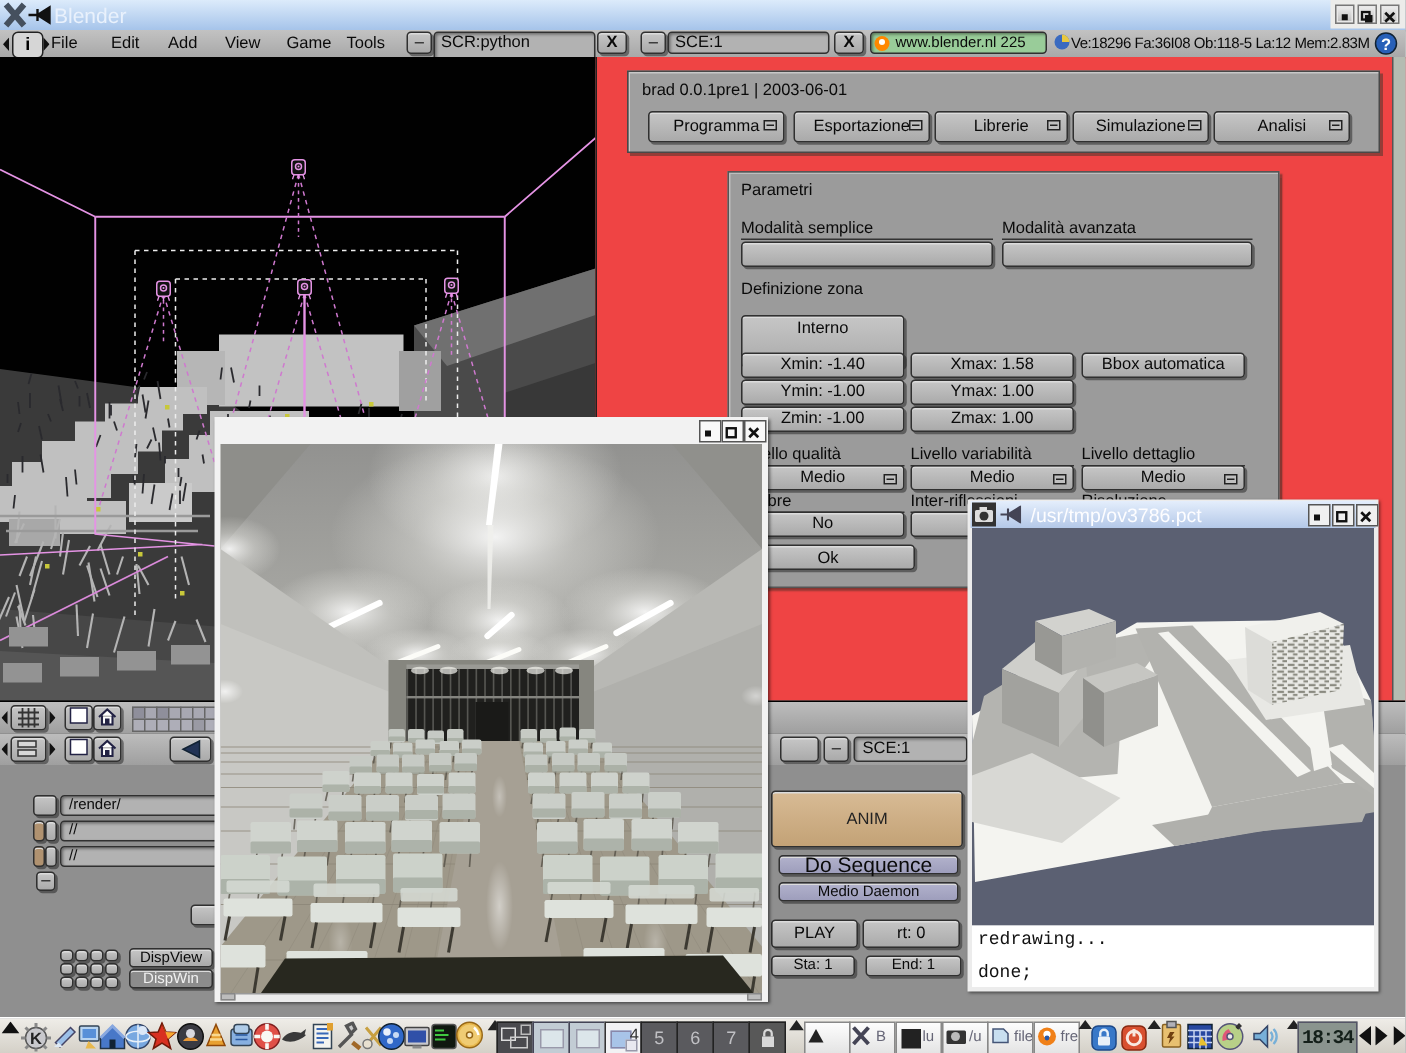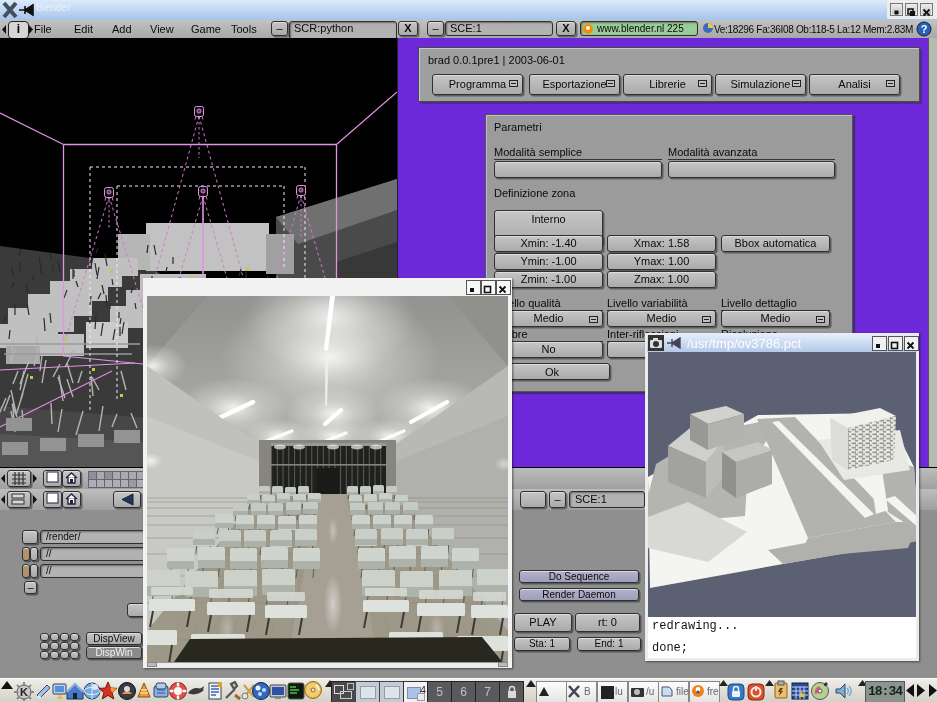--- a/index.html
+++ b/index.html
@@ -10,21 +10,21 @@
 .mi:after{content:"";position:absolute;left:1px;right:1px;top:2px;border-top:1px solid #222}
 .wbtn{position:absolute;width:13px;height:13px;background:linear-gradient(#efefef,#bdbdbd);border:1px solid #777;box-shadow:inset 0 0 0 1px #e8e8e8;box-sizing:border-box}
 </style></head><body>
 <div id="s">
 
 <div class="abs" style="left:0;top:0;width:937px;height:20px;background:linear-gradient(#dcebfb,#a6c4ea);border-bottom:1px solid #6080a8">
   <svg class="abs" style="left:2px;top:1px" width="50" height="18" viewBox="0 0 50 18">
     <path d="M2 2 L14 16 M14 2 L2 16" stroke="#45505e" stroke-width="4"></path>
     <path d="M17 9 h6 M23 5 v8 M23 9 l8 -5 v10 l-8 -5" stroke="#111" stroke-width="1.6" fill="#111"></path>
   </svg>
-  <div class="abs" style="left:36px;top:2px;font-size:10px;color:#e9f1fc">Blender</div>
+  <div class="abs" style="left:36px;top:2px;font-size:14px;color:#e9f1fc">Blender</div>
   <div class="abs" style="left:887px;top:0;width:50px;height:19px;background:#ececea"></div>
       <div class="wbtn" style="left:890px;top:3px"><svg width="11" height="11">
           <rect x="3.5" y="3.5" width="4" height="4" fill="#111"></rect>
         </svg></div>
   <div class="wbtn" style="left:905px;top:3px"><svg width="11" height="11">
           <rect x="2" y="2" width="5" height="5" fill="none" stroke="#111" stroke-width="1.5"></rect>
           <rect x="4" y="4" width="5" height="5" fill="#111"></rect>
         </svg></div>
   <div class="wbtn" style="left:920px;top:3px"><svg width="11" height="11">
           <path d="M2.5 2.5 L8.5 8.5 M8.5 2.5 L2.5 8.5" stroke="#111" stroke-width="1.8"></path>
@@ -270,21 +270,21 @@
       <div class="abs" style="left:136px;top:3px;width:7px;height:7px;background:#a8a8b2;border:1px solid #666"></div>
       <div class="abs" style="left:136px;top:11px;width:7px;height:7px;background:#aeaeb8;border:1px solid #666"></div>
       <div class="abs" style="left:144px;top:3px;width:7px;height:7px;background:#a8a8b2;border:1px solid #666"></div>
       <div class="abs" style="left:144px;top:11px;width:7px;height:7px;background:#aeaeb8;border:1px solid #666"></div>
       <div class="abs" style="left:152px;top:3px;width:7px;height:7px;background:#a8a8b2;border:1px solid #666"></div>
       <div class="abs" style="left:152px;top:11px;width:7px;height:7px;background:#aeaeb8;border:1px solid #666"></div>
       <div class="abs" style="left:160px;top:3px;width:7px;height:7px;background:#a8a8b2;border:1px solid #666"></div>
       <div class="abs" style="left:160px;top:11px;width:7px;height:7px;background:#aeaeb8;border:1px solid #666"></div>
 </div>
 
-<div class="abs" style="left:397px;top:38px;width:540px;height:429px;background:#6d28d9;border-left:1px solid #222">
+<div class="abs" style="left:397px;top:38px;width:540px;height:429px;background:#ef4444;border-left:1px solid #222">
 
   <div class="abs" style="left:20px;top:9px;width:500px;height:53px;background:#9f9f9f;border:1px solid #484848;box-shadow:inset 1px 1px 0 #c8c8c8,2px 2px 0 rgba(40,50,40,.45)">
     <div class="lbl" style="left:9px;top:6px">brad 0.0.1pre1 | 2003-06-01</div>
     <div class="bb" style="left:13px;top:26px;width:91px;height:21px;line-height:19px">Programma<span class="mi"></span></div>
     <div class="bb" style="left:110px;top:26px;width:91px;height:21px;line-height:19px">Esportazione<span class="mi"></span></div>
     <div class="bb" style="left:204px;top:26px;width:89px;height:21px;line-height:19px">Librerie<span class="mi"></span></div>
     <div class="bb" style="left:296px;top:26px;width:91px;height:21px;line-height:19px">Simulazione<span class="mi"></span></div>
     <div class="bb" style="left:390px;top:26px;width:91px;height:21px;line-height:19px">Analisi<span class="mi"></span></div>
   </div>
 
@@ -367,22 +367,23 @@
       <div class="bb" style="left:40px;top:132px;width:9px;height:8px"></div>
       <div class="bb" style="left:50px;top:132px;width:9px;height:8px"></div>
       <div class="bb" style="left:60px;top:132px;width:9px;height:8px"></div>
       <div class="bb" style="left:70px;top:132px;width:9px;height:8px"></div>
       <div class="bb" style="left:40px;top:141px;width:9px;height:8px"></div>
       <div class="bb" style="left:50px;top:141px;width:9px;height:8px"></div>
       <div class="bb" style="left:60px;top:141px;width:9px;height:8px"></div>
       <div class="bb" style="left:70px;top:141px;width:9px;height:8px"></div>
   <div class="bb" style="left:86px;top:122px;width:56px;height:13px;line-height:11px;font-size:10px">DispView</div>
   <div class="bb" style="left:86px;top:136px;width:56px;height:13px;line-height:11px;font-size:10px;background:#8c8c8c;color:#f0f0f0">DispWin</div>
-  <div class="bb" style="left:519px;top:60px;width:120px;height:13px;line-height:11px;font-size:10px;background:linear-gradient(#b2b2cc,#9e9ebc)">Do Sequence</div>
-  <div class="bb" style="left:519px;top:78px;width:120px;height:13px;line-height:11px;font-size:10px;background:linear-gradient(#b2b2cc,#9e9ebc)">Render Daemon</div>
+  <div class="bb" style="left:514px;top:17px;width:128px;height:38px;line-height:36px;background:linear-gradient(#d8bb95,#c3a276);color:#222">ANIM</div>
+  <div class="bb" style="left:519px;top:60px;width:120px;height:13px;line-height:11px;font-size:14px;background:linear-gradient(#b2b2cc,#9e9ebc)">Do Sequence</div>
+  <div class="bb" style="left:519px;top:78px;width:120px;height:13px;line-height:11px;font-size:10px;background:linear-gradient(#b2b2cc,#9e9ebc)">Medio Daemon</div>
   <div class="bb" style="left:514px;top:103px;width:58px;height:19px;line-height:17px">PLAY</div>
   <div class="bb" style="left:575px;top:103px;width:65px;height:19px;line-height:17px">rt: 0</div>
   <div class="bb" style="left:514px;top:127px;width:56px;height:14px;line-height:12px;font-size:10px">Sta: 1</div>
   <div class="bb" style="left:577px;top:127px;width:64px;height:14px;line-height:12px;font-size:10px">End: 1</div>
 </div>
 
 <div class="abs" id="lumwin" style="left:143px;top:278px;width:369px;height:390px;background:#f2f2f2;box-shadow:1px 1px 2px rgba(0,0,0,.5)">
   <div class="abs" style="left:323px;top:2px;width:13px;height:13px;border:1px solid #555;background:#f8f8f8"><svg width="11" height="11">
           <rect x="3" y="4" width="4" height="4" fill="#111"></rect>
         </svg></div>

